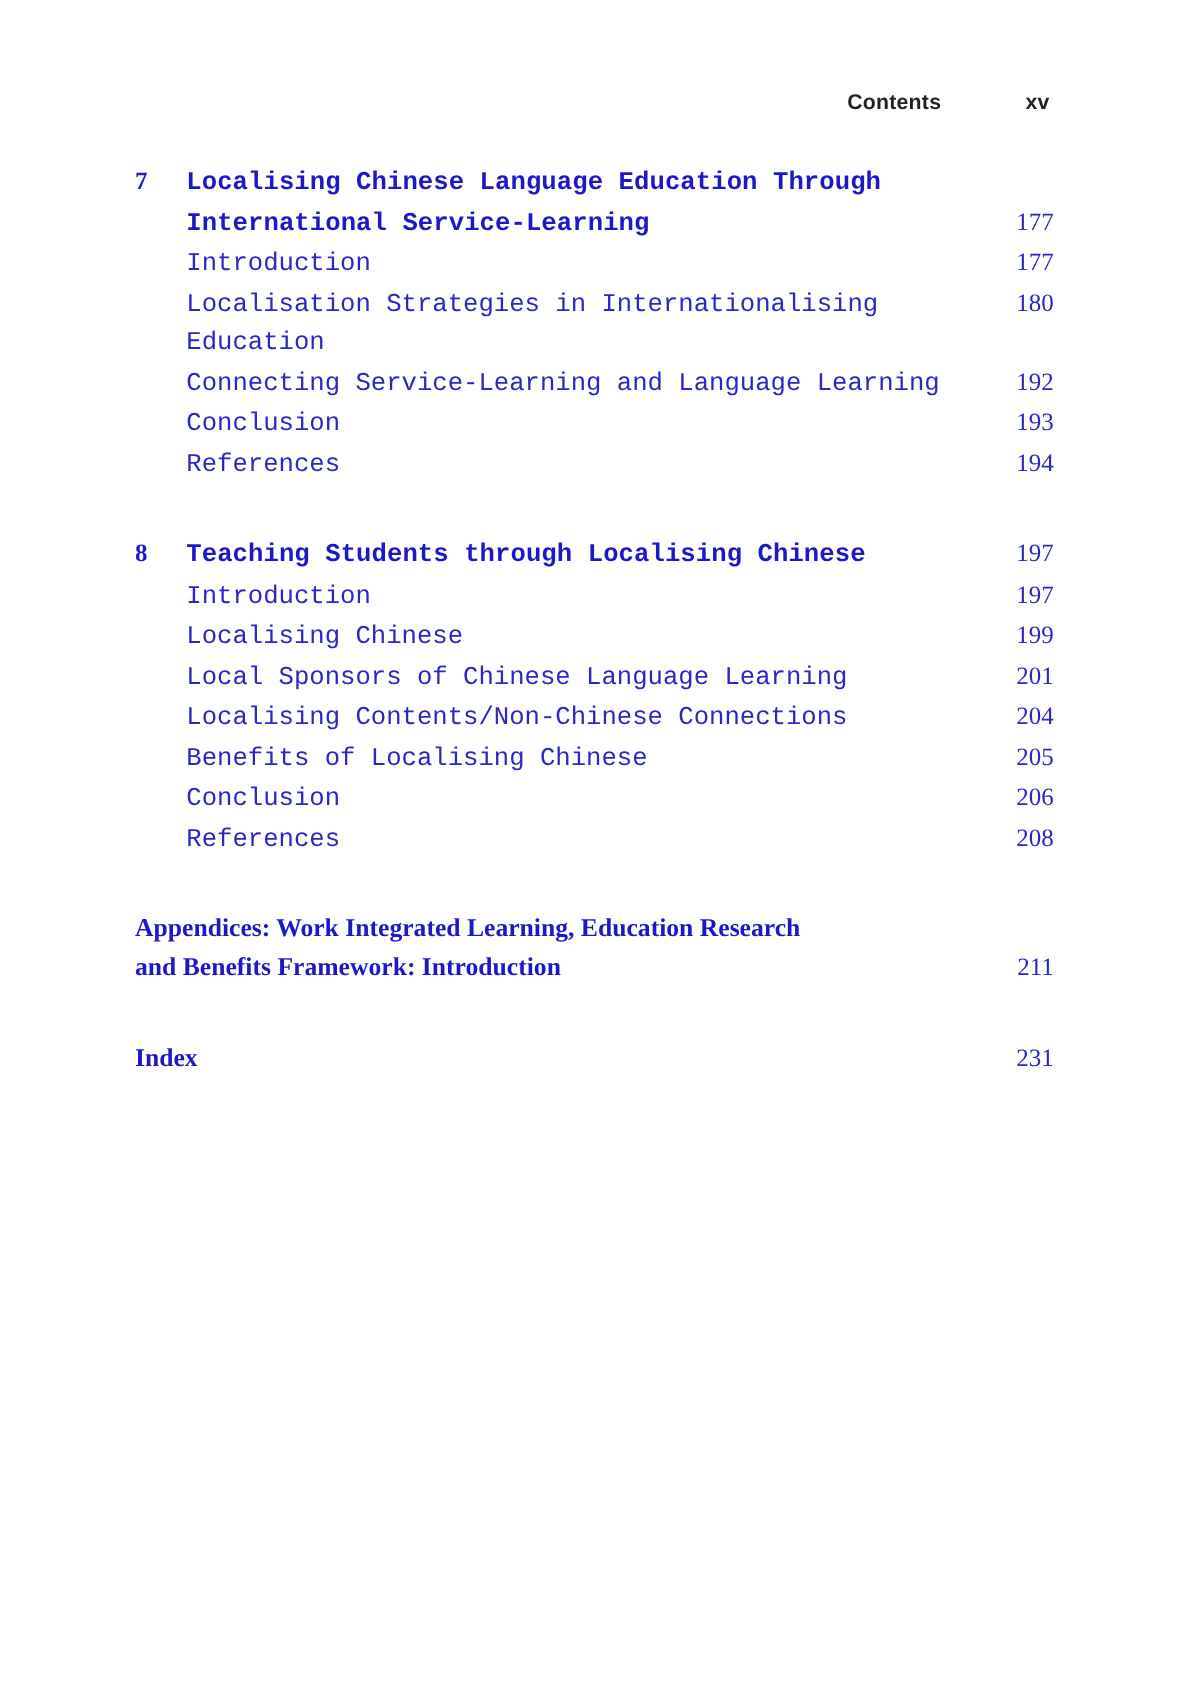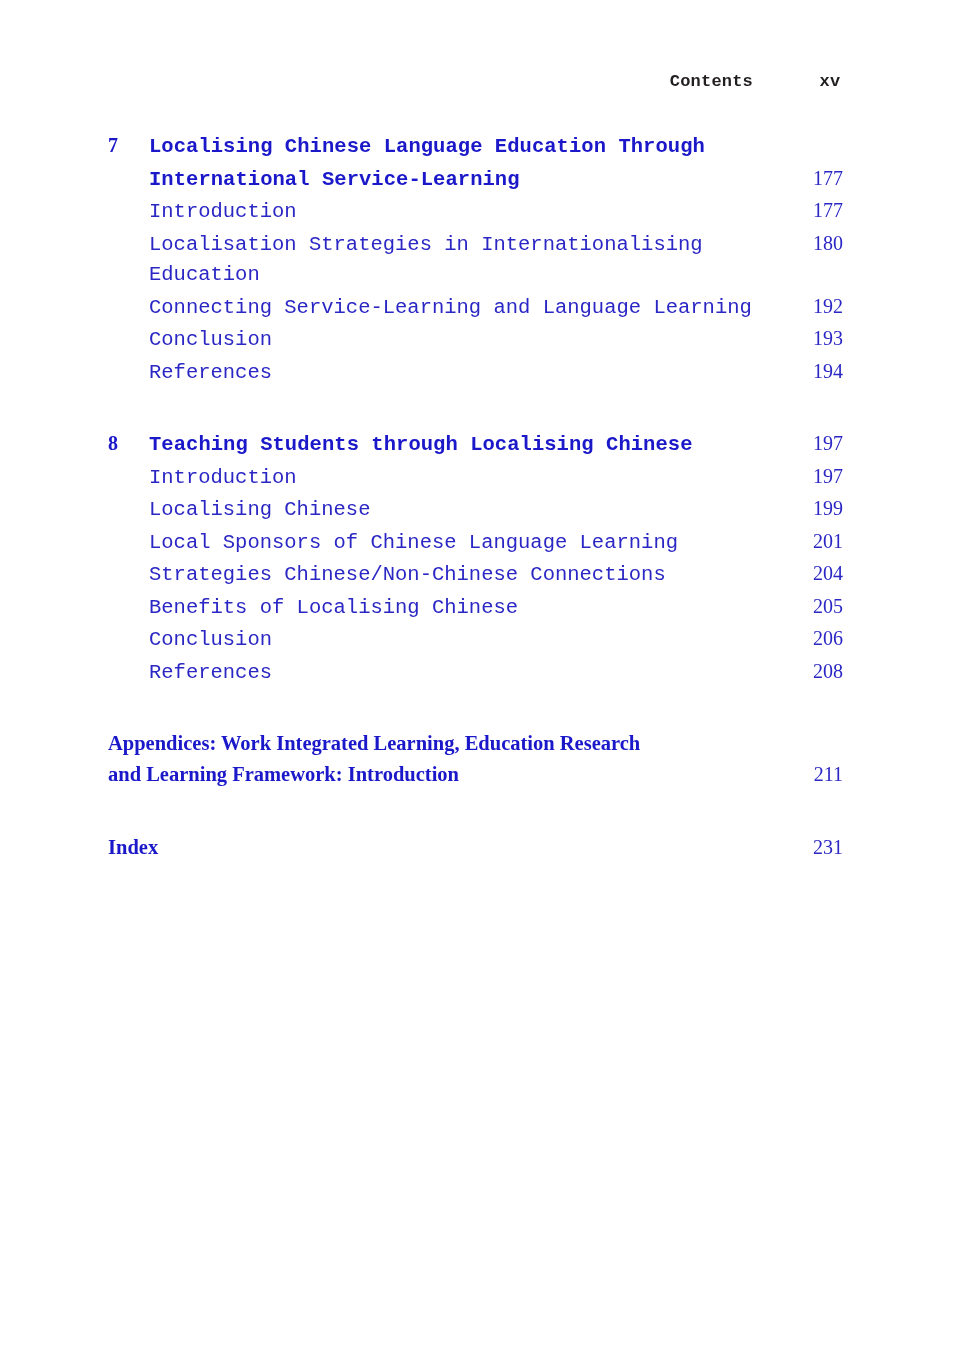--- a/index.html
+++ b/index.html
@@ -24,21 +24,21 @@
   
   .running-head {
     position: absolute;
     top: 72px;
     left: 108px;
     right: 117px;
     height: 26px;
     display: flex;
     justify-content: flex-end;
     align-items: baseline;
-    font-family: Liberation Mono, monospace;
+    font-family: Liberation Sans, sans-serif;
     font-weight: bold;
     font-size: 17px;
     color: #231f20;
     letter-spacing: 0.2px;
   }
   .running-head .rh-title {
     margin-right: 64px;
   }
   .running-head .rh-folio {
     min-width: 26px;
@@ -208,21 +208,21 @@
         <span class="label-col">Localising Chinese</span>
         <span class="folio-col">199</span>
       </div>
       <div class="toc-line section-entry">
         <span class="num-col blank"></span>
         <span class="label-col">Local Sponsors of Chinese Language Learning</span>
         <span class="folio-col">201</span>
       </div>
       <div class="toc-line section-entry">
         <span class="num-col blank"></span>
-        <span class="label-col">Strategies Chinese/Non-Chinese Connections</span>
+        <span class="label-col">Localising Contents/Non-Chinese Connections</span>
         <span class="folio-col">204</span>
       </div>
       <div class="toc-line section-entry">
         <span class="num-col blank"></span>
         <span class="label-col">Benefits of Localising Chinese</span>
         <span class="folio-col">205</span>
       </div>
       <div class="toc-line section-entry">
         <span class="num-col blank"></span>
         <span class="label-col">Conclusion</span>
@@ -236,21 +236,21 @@
     </div>
 
     <div class="backmatter">
 
       <div class="bm-block">
         <div class="bm-line">
           <span class="bm-label">Appendices: Work Integrated Learning, Education Research</span>
           <span class="folio-col empty"></span>
         </div>
         <div class="bm-line">
-          <span class="bm-label">and Learning Framework: Introduction</span>
+          <span class="bm-label">and Benefits Framework: Introduction</span>
           <span class="folio-col">211</span>
         </div>
       </div>
 
       <div class="bm-block">
         <div class="bm-line">
           <span class="bm-label">Index</span>
           <span class="folio-col">231</span>
         </div>
       </div>

